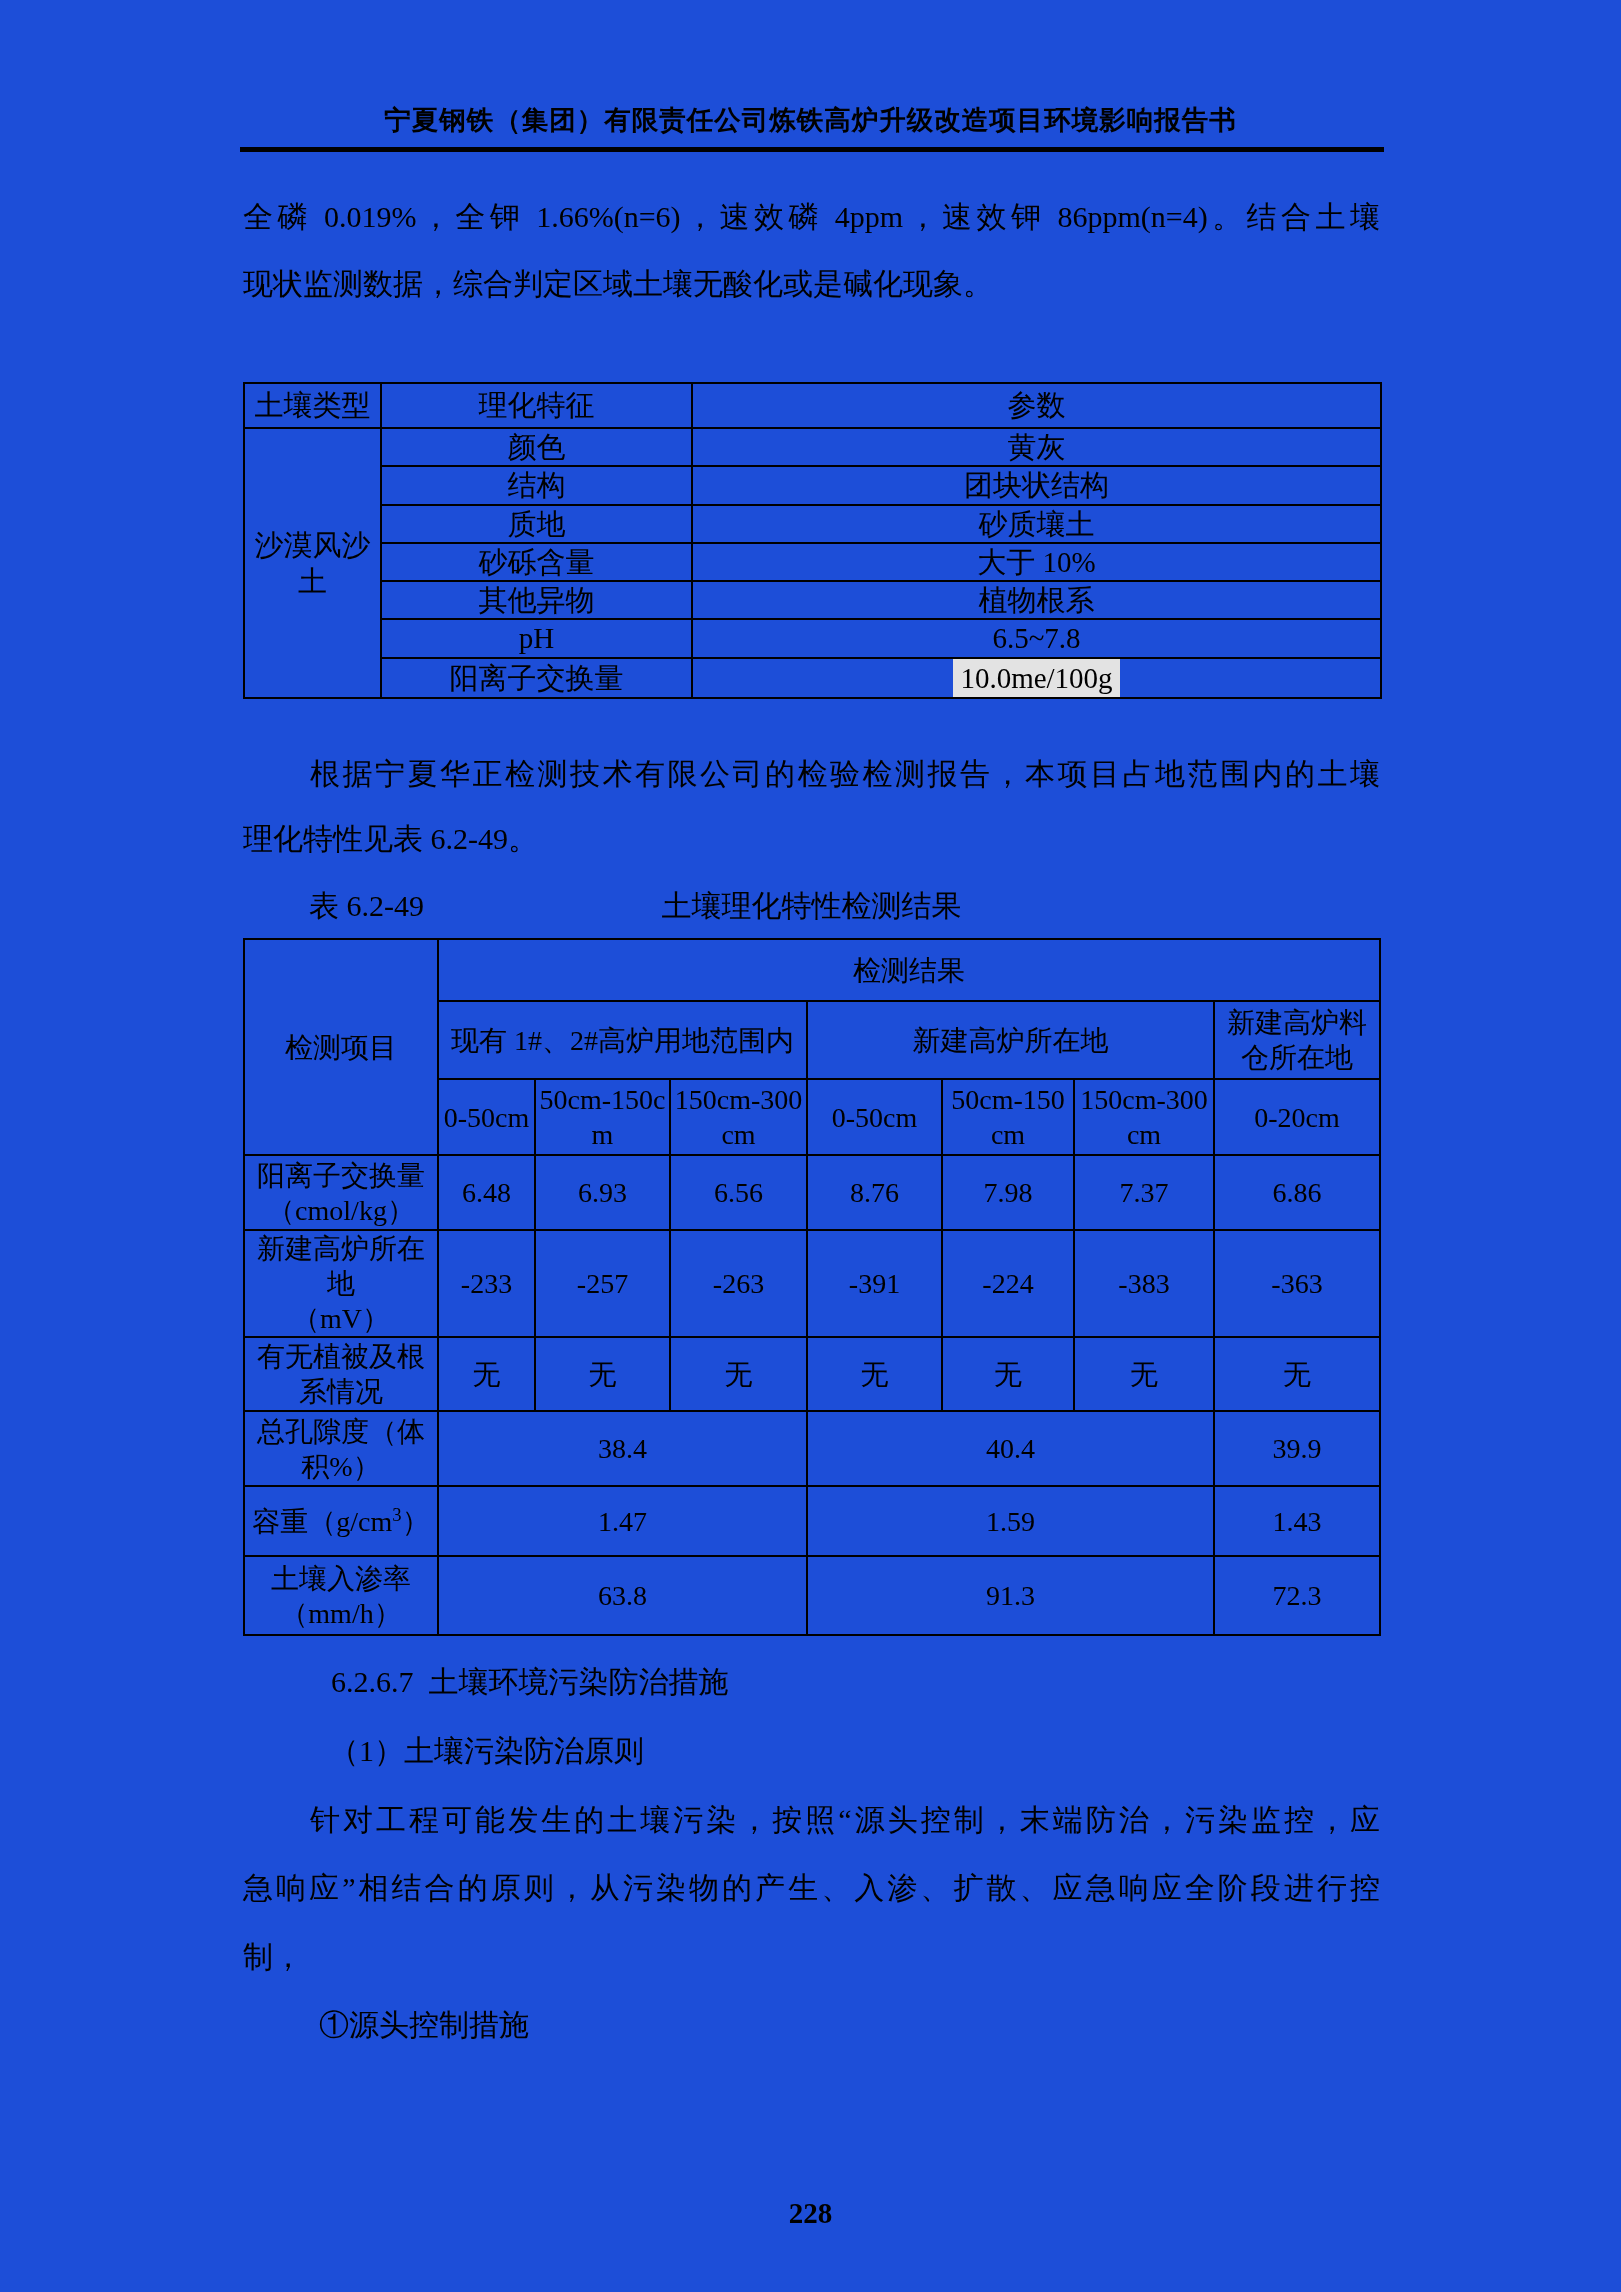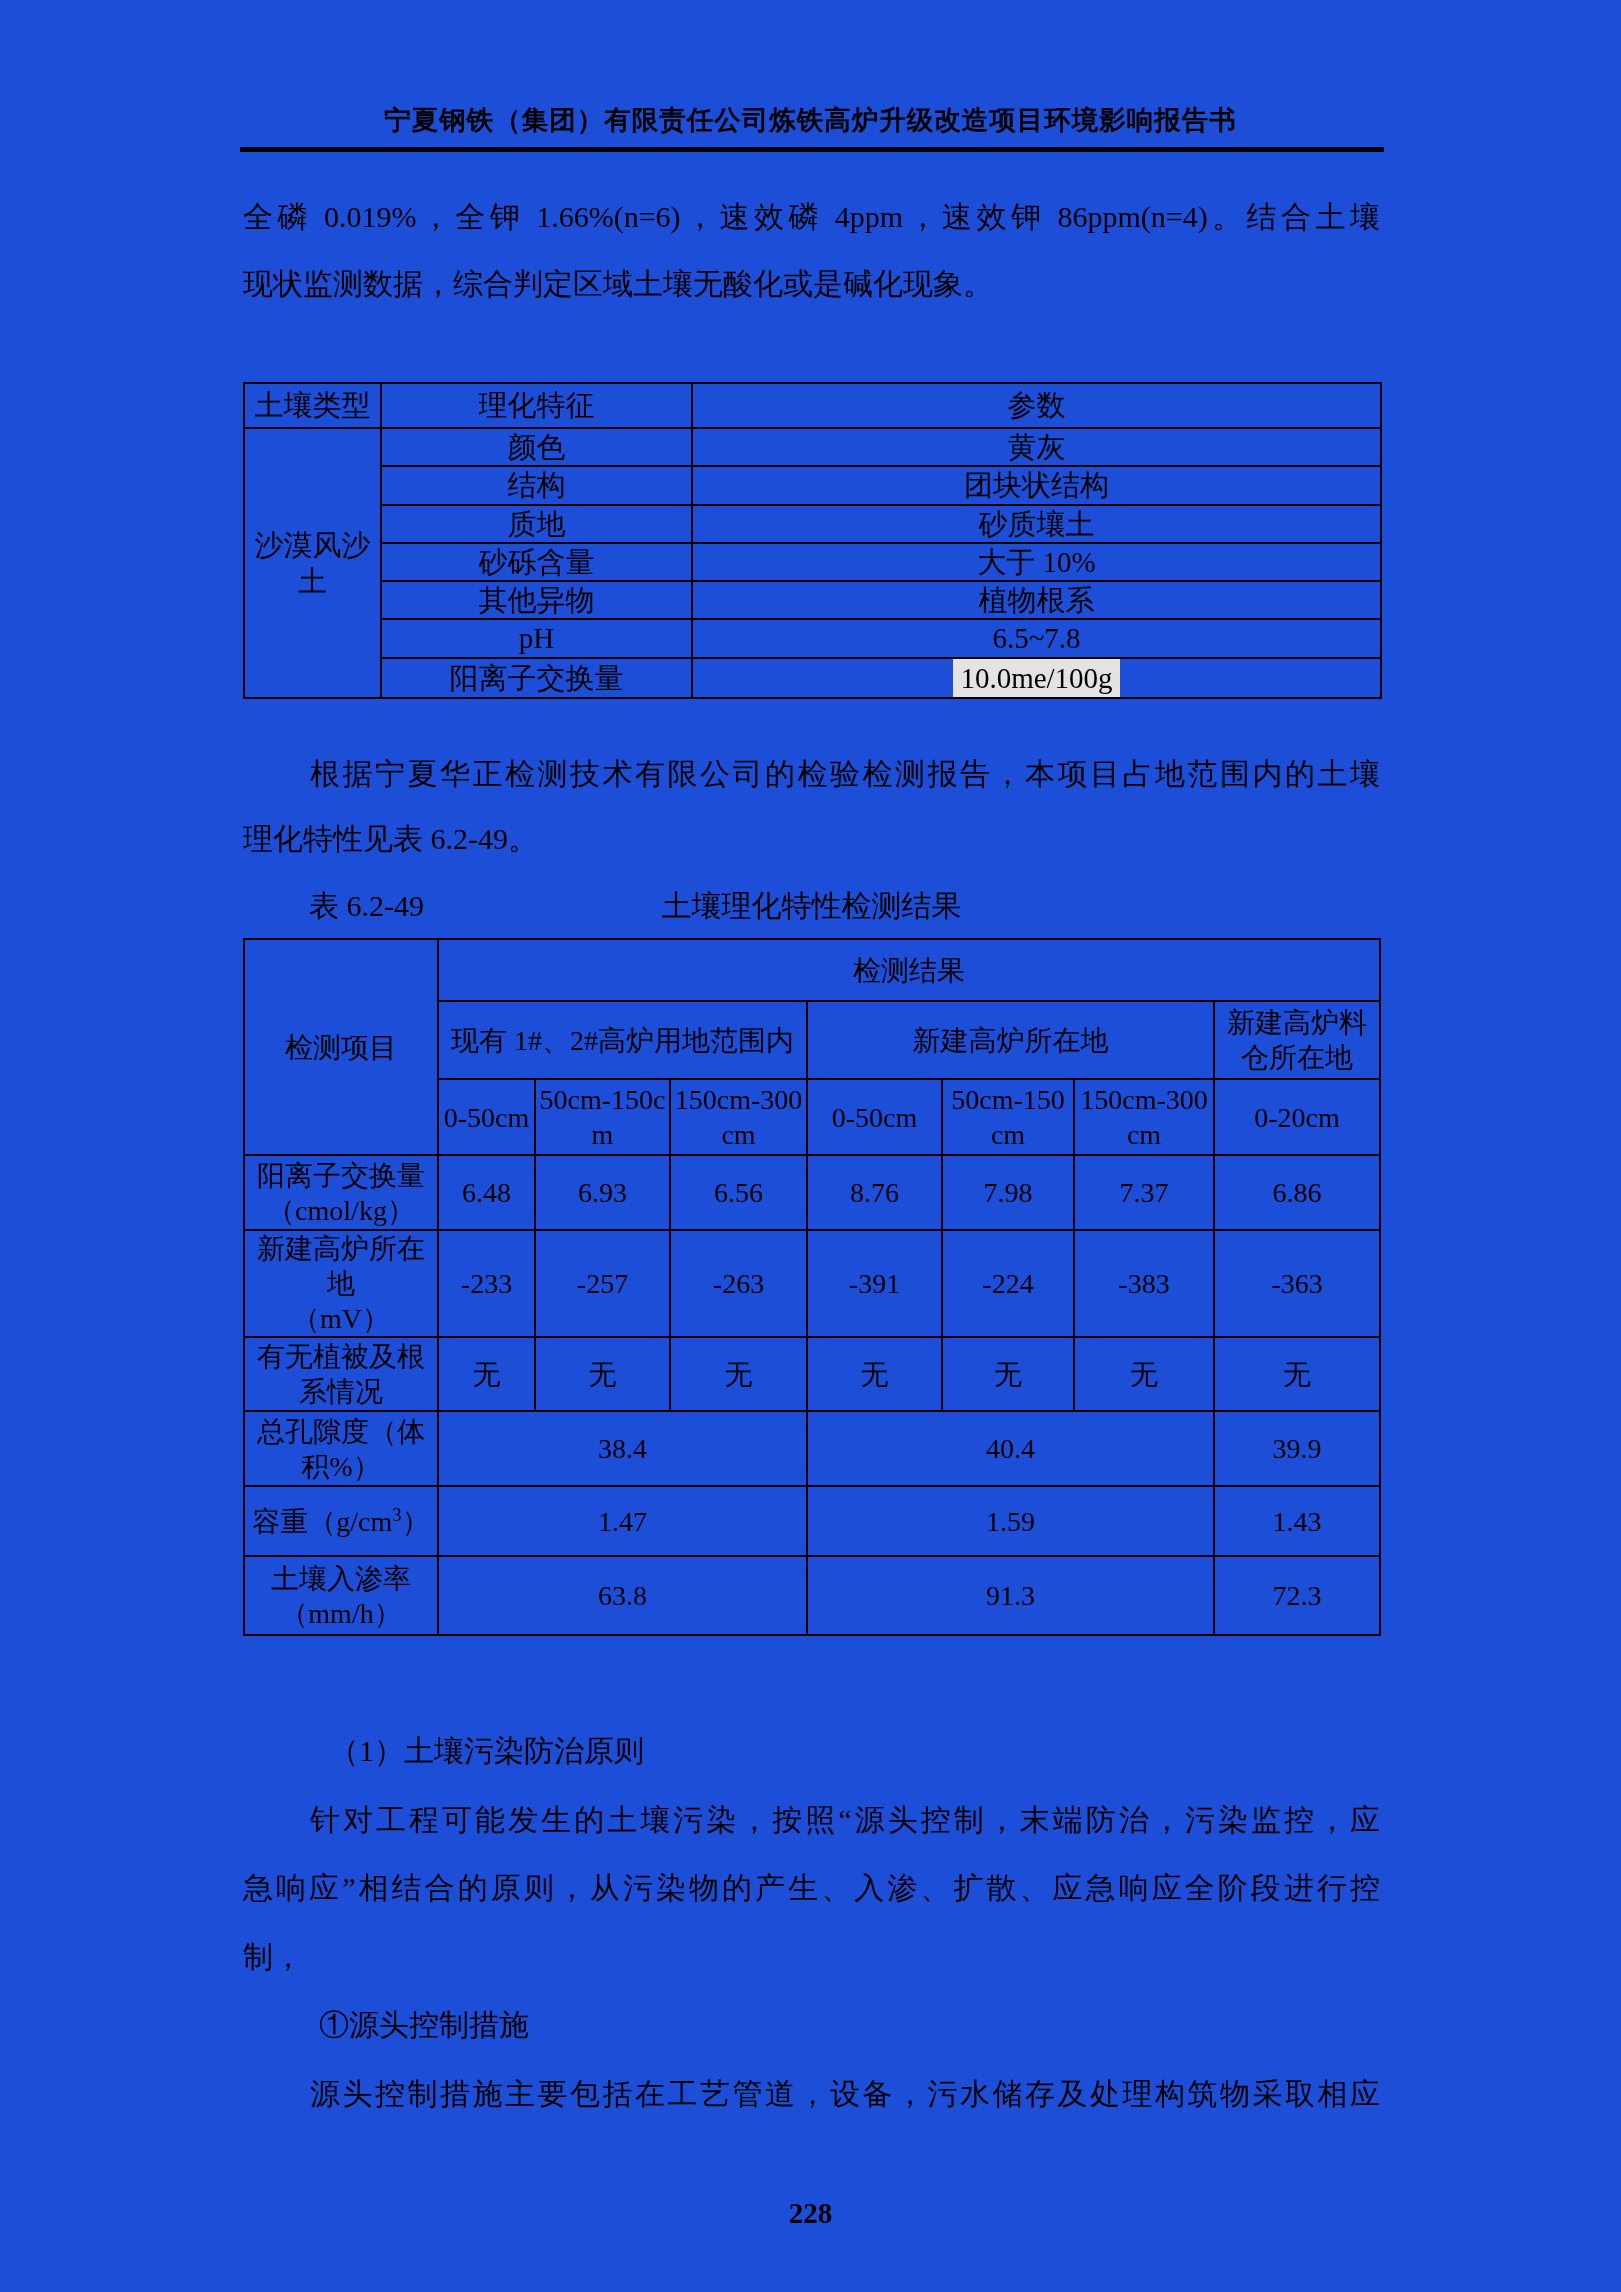--- a/index.html
+++ b/index.html
@@ -207,23 +207,23 @@
       <tr class="r9">
         <td class="pl">土壤入渗率
 （mm/h）</td>
         <td colspan="3">63.8</td>
         <td colspan="3">91.3</td>
         <td>72.3</td>
       </tr>
     </tbody>
   </table>
 
+  <div class="ln heading" style="top:1661px;padding-left:88px;">6.2.6.7  土壤环境污染防治措施</div>
   <div class="ln" style="top:1730px;padding-left:86px;">（1）土壤污染防治原则</div>
   <div class="ln just ind" style="top:1799px;">针对工程可能发生的土壤污染，按照“源头控制，末端防治，污染监控，应</div>
   <div class="ln just" style="top:1867px;">急响应”相结合的原则，从污染物的产生、入渗、扩散、应急响应全阶段进行控</div>
   <div class="ln wrapok" style="top:1936px;">制，</div>
   <div class="ln" style="top:2004px;padding-left:76px;">①源头控制措施</div>
-  <div class="ln just ind" style="top:2073px;">源头控制措施主要包括在工艺管道，设备，污水储存及处理构筑物采取相应</div>
 
   <div class="pagenum">228</div>
 
 </div>
 
 
 </body></html>

